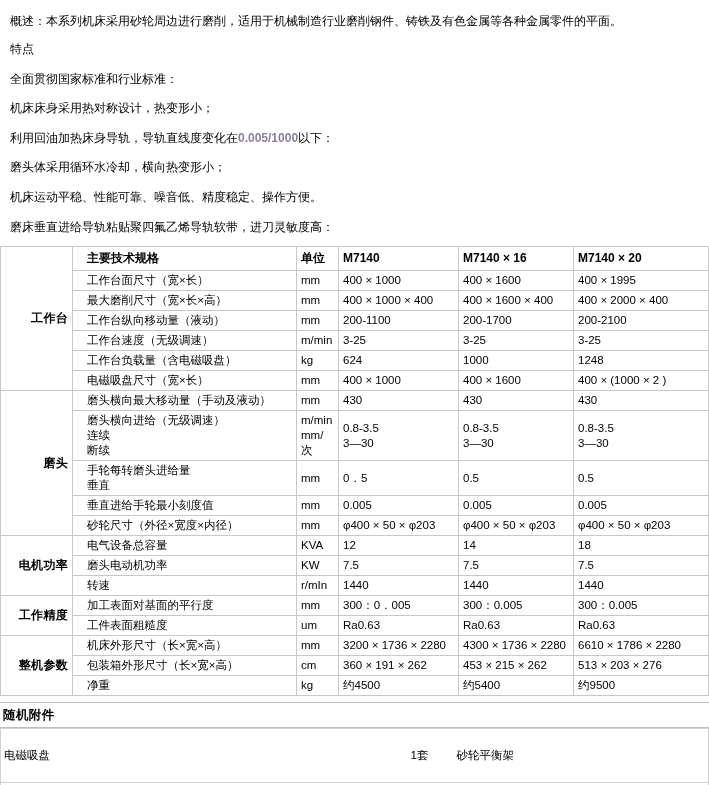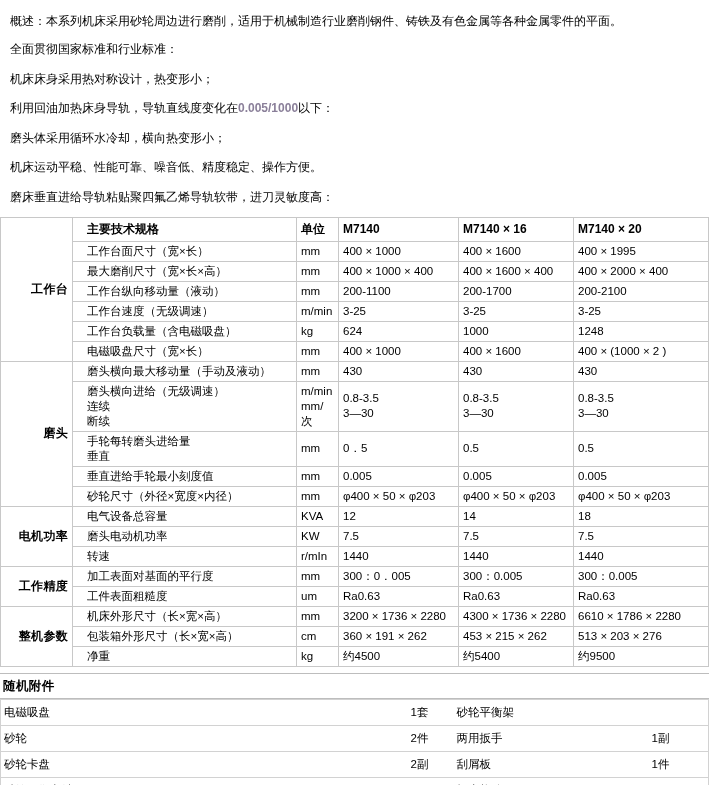--- a/index.html
+++ b/index.html
@@ -75,37 +75,38 @@
   table.acc {
     border-collapse: collapse;
     width: 708px;
     table-layout: fixed;
     margin-top: 0;
   }
   table.acc td {
     border: 1px solid #d2d2d2;
     border-left: none;
     border-right: none;
-    padding: 5px 3px;
+    padding: 19px 3px;
     font-size: 11.5px;
     line-height: 15px;
     height: 19px;
     vertical-align: middle;
   }
   table.acc td.vl { border-left: 1px solid #d2d2d2; }
   table.acc td.vr { border-right: 1px solid #d2d2d2; }
   .acc-wrap { margin-top: 6px; border-top: 1px solid #bdbdbd; }
 </style>
 </head>
 <body>
 
 <div class="page">
 
   <div class="intro" id="intro-host">
       <p class="first"><span>概述：本系列机床采用砂轮周边进行磨削，适用于机械制造行业磨削钢件、铸铁及有色金属等各种金属零件的平面。</span></p>
+      <p><span>特点</span></p>
       <p><span>全面贯彻国家标准和行业标准：</span></p>
       <p><span>机床床身采用热对称设计，热变形小；</span></p>
       <p><span>利用回油加热床身导轨，导轨直线度变化在</span><span class="hl">0.005/1000</span><span>以下：</span></p>
       <p><span>磨头体采用循环水冷却，横向热变形小；</span></p>
       <p><span>机床运动平稳、性能可靠、噪音低、精度稳定、操作方便。</span></p>
       <p><span>磨床垂直进给导轨粘贴聚四氟乙烯导轨软带，进刀灵敏度高：</span></p>
     </div>
 
   <table class="spec">
     <colgroup>

